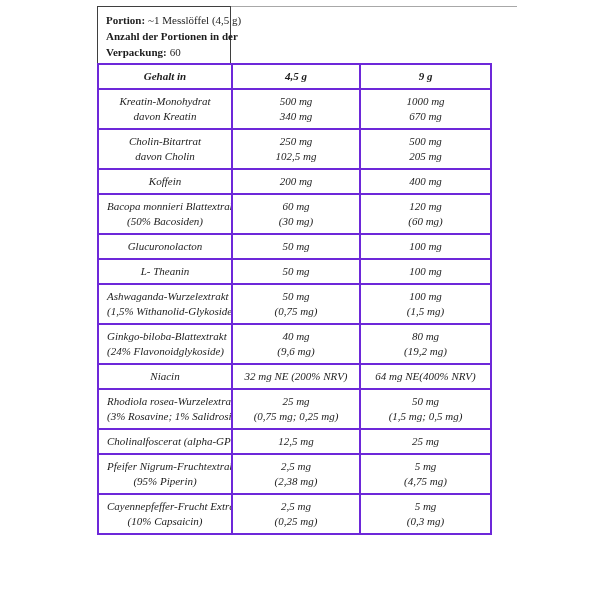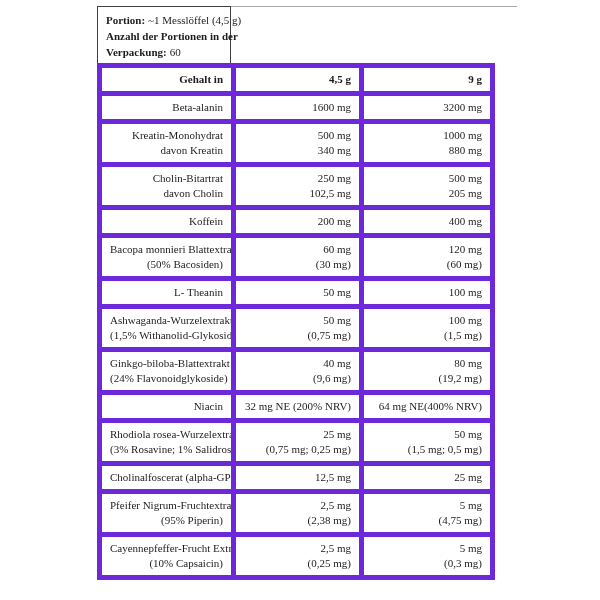--- a/index.html
+++ b/index.html
@@ -42,26 +42,27 @@
     background: #a8a8a8;
   }
   table.facts {
     border-collapse: collapse;
     table-layout: fixed;
     width: 393px;
     font-size: 11px;
   }
   table.facts th,
   table.facts td {
-    border: 5px solid #6d28d9;
+    border: 2px solid #6d28d9;
     padding: 4px 8px;
-    text-align: right;
+    text-align: center;
     vertical-align: middle;
     line-height: 15px;
     overflow: hidden;
+    font-style: italic;
   }
   table.facts th {
     font-weight: bold;
   }
   .cell-line { white-space: nowrap; }
 </style>
 </head>
 <body>
 
 <div class="sheet">
@@ -83,41 +84,30 @@
     <thead>
       <tr>
         <th>Gehalt in</th>
         <th>4,5 g</th>
         <th>9 g</th>
       </tr>
     </thead>
     <tbody id="rows-body">
         <tr>
     <td>
-            <div class="cell-line">Beta-alanin</div>
-          </td>
-    <td>
-            <div class="cell-line">1600 mg</div>
-          </td>
-    <td>
-            <div class="cell-line">3200 mg</div>
-          </td>
-  </tr>
-        <tr>
-    <td>
             <div class="cell-line">Kreatin-Monohydrat</div>
             <div class="cell-line">davon Kreatin</div>
           </td>
     <td>
             <div class="cell-line">500 mg</div>
             <div class="cell-line">340 mg</div>
           </td>
     <td>
             <div class="cell-line">1000 mg</div>
-            <div class="cell-line">880 mg</div>
+            <div class="cell-line">670 mg</div>
           </td>
   </tr>
         <tr>
     <td>
             <div class="cell-line">Cholin-Bitartrat</div>
             <div class="cell-line">davon Cholin</div>
           </td>
     <td>
             <div class="cell-line">250 mg</div>
             <div class="cell-line">102,5 mg</div>
@@ -147,20 +137,31 @@
             <div class="cell-line">60 mg</div>
             <div class="cell-line">(30 mg)</div>
           </td>
     <td>
             <div class="cell-line">120 mg</div>
             <div class="cell-line">(60 mg)</div>
           </td>
   </tr>
         <tr>
     <td>
+            <div class="cell-line">Glucuronolacton</div>
+          </td>
+    <td>
+            <div class="cell-line">50 mg</div>
+          </td>
+    <td>
+            <div class="cell-line">100 mg</div>
+          </td>
+  </tr>
+        <tr>
+    <td>
             <div class="cell-line">L- Theanin</div>
           </td>
     <td>
             <div class="cell-line">50 mg</div>
           </td>
     <td>
             <div class="cell-line">100 mg</div>
           </td>
   </tr>
         <tr>

